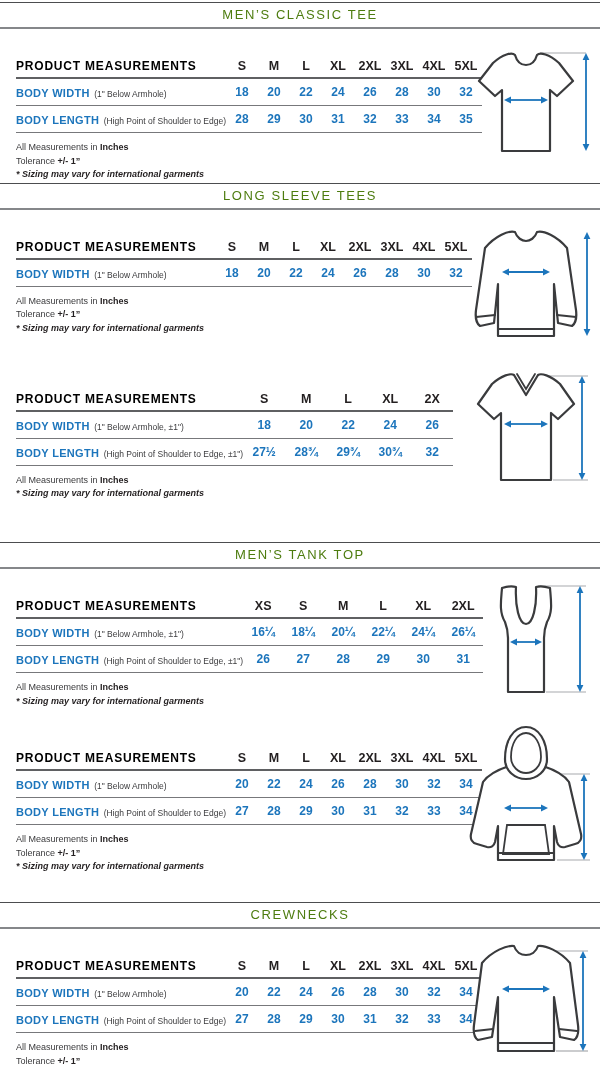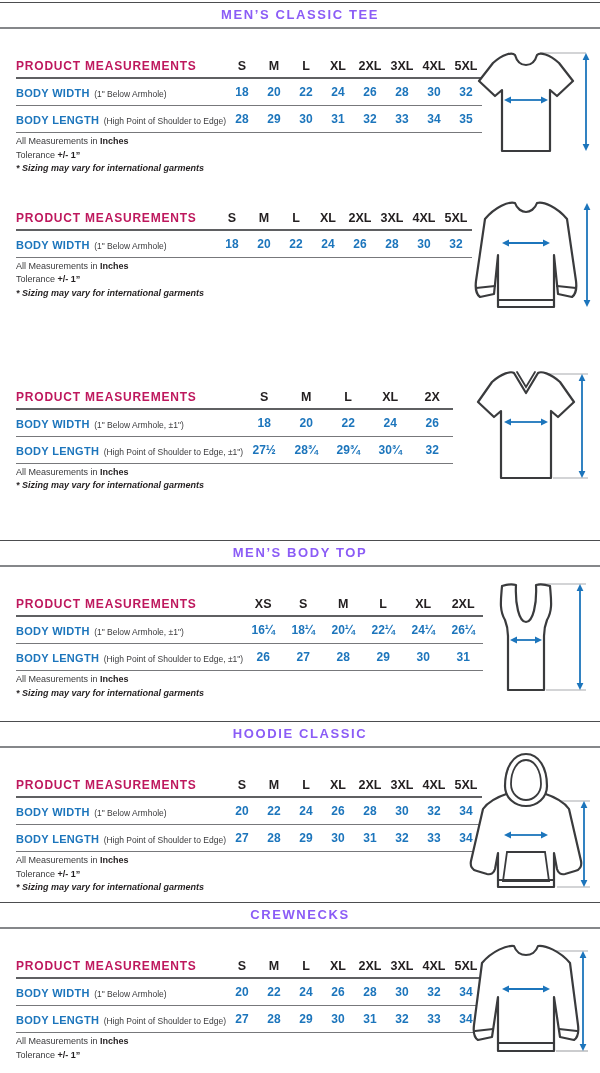--- a/index.html
+++ b/index.html
@@ -10,44 +10,44 @@
   }
   .size-section { height:178.83px; position:relative; overflow:visible; }
   .band {
     margin-top:2px;
     border-top:1px solid #4c4d4f;
     border-bottom:2px solid #85878a;
     text-align:center;
     padding:4px 0 5px 0;
   }
   .band-title {
-    margin:0; font-size:13px; font-weight:bold; letter-spacing:1.6px;
-    color:#8b5cf6;
+    margin:0; font-size:13px; font-weight:normal; letter-spacing:1.6px;
+    color:#4d7c0f;
   }
   .sec-body { position:relative; padding:0 0 0 16px; height:calc(100% - 27px); }
   .table-area { padding-top:30px; width:462px; }
   table.meas-table { border-collapse:collapse; }
   thead tr { border-bottom:2px solid #5f6062; }
   tbody tr { border-bottom:1.6px solid #77787b; }
   th.label-col {
     text-align:left; font-size:12px; font-weight:bold; letter-spacing:.8px;
-    padding:0 0 4px 0; white-space:nowrap; color:#be185d;
+    padding:0 0 4px 0; white-space:nowrap; color:#000000;
   }
   th.size-col {
     font-size:12.5px; font-weight:bold; text-align:center; padding:0 0 4px 0;
     color:#231f20;
   }
   td.row-label-cell { white-space:nowrap; padding:4px 0; }
   .row-label { color:var(--blue); font-weight:bold; font-size:11px; letter-spacing:.3px;margin-top:40px; }
   .row-note { font-size:8.5px; color:#3a3a3c; }
   td.val {
     color:var(--blue); font-weight:bold; font-size:12px; text-align:center;
     padding:4px 0; white-space:nowrap;
   }
-  .footnotes { margin-top:3px; }
+  .footnotes { margin-top:9px; }
   .fn { margin:0 0 3.5px 0; font-size:9px; color:#3a3a3c; }
   .fn b { color:#231f20; }
   .fn.sizing { font-weight:bold; font-style:italic; color:#231f20; }
   .garment { position:absolute; right:4px; }
   .garment-classic-tee  { top:16px; }
   .garment-long-sleeve-tee { top:14px; }
   .garment-v-neck-tee   { top:2px; }
   .garment-tank-top     { top:5px; }
   .garment-hoodie       { top:1px; }
   .garment-crewneck     { top:8px; }
@@ -117,20 +117,23 @@
             </g>
             <g>
               <line x1="130" y1="14" x2="130" y2="100" stroke="#1c75bc" stroke-width="1.8"></line>
               <polygon fill="#1c75bc" points="130,8 126.6,15 133.4,15"></polygon>
               <polygon fill="#1c75bc" points="130,106 126.6,99 133.4,99"></polygon>
             </g>
           </svg></div>
       </div>
     </section>
     <section class="size-section">
+      <div class="band">
+        <h2 class="band-title">LONG SLEEVE TEES</h2>
+      </div>
       <div class="sec-body">
         <div class="table-area">
           <table class="meas-table">
             <thead>
               <tr>
                 <th class="label-col" style="width:200px;min-width:200px;">PRODUCT MEASUREMENTS</th>
                 <th class="size-col" style="width:32px;min-width:32px;">S</th>
                 <th class="size-col" style="width:32px;min-width:32px;">M</th>
                 <th class="size-col" style="width:32px;min-width:32px;">L</th>
                 <th class="size-col" style="width:32px;min-width:32px;">XL</th>
@@ -229,21 +232,21 @@
             <g>
               <line x1="126" y1="18" x2="126" y2="110" stroke="#1c75bc" stroke-width="1.8"></line>
               <polygon fill="#1c75bc" points="126,12 122.6,19 129.4,19"></polygon>
               <polygon fill="#1c75bc" points="126,116 122.6,109 129.4,109"></polygon>
             </g>
           </svg></div>
       </div>
     </section>
     <section class="size-section">
       <div class="band">
-        <h2 class="band-title">MEN’S BODY TOP</h2>
+        <h2 class="band-title">MEN’S TANK TOP</h2>
       </div>
       <div class="sec-body">
         <div class="table-area">
           <table class="meas-table">
             <thead>
               <tr>
                 <th class="label-col" style="width:214px;min-width:214px;">PRODUCT MEASUREMENTS</th>
                 <th class="size-col" style="width:40px;min-width:40px;">XS</th>
                 <th class="size-col" style="width:40px;min-width:40px;">S</th>
                 <th class="size-col" style="width:40px;min-width:40px;">M</th>
@@ -289,23 +292,20 @@
             </g>
             <g>
               <line x1="124" y1="18" x2="124" y2="112" stroke="#1c75bc" stroke-width="1.8"></line>
               <polygon fill="#1c75bc" points="124,12 120.6,19 127.4,19"></polygon>
               <polygon fill="#1c75bc" points="124,118 120.6,111 127.4,111"></polygon>
             </g>
           </svg></div>
       </div>
     </section>
     <section class="size-section">
-      <div class="band">
-        <h2 class="band-title">HOODIE CLASSIC</h2>
-      </div>
       <div class="sec-body">
         <div class="table-area">
           <table class="meas-table">
             <thead>
               <tr>
                 <th class="label-col" style="width:200px;min-width:200px;">PRODUCT MEASUREMENTS</th>
                 <th class="size-col" style="width:32px;min-width:32px;">S</th>
                 <th class="size-col" style="width:32px;min-width:32px;">M</th>
                 <th class="size-col" style="width:32px;min-width:32px;">L</th>
                 <th class="size-col" style="width:32px;min-width:32px;">XL</th>

